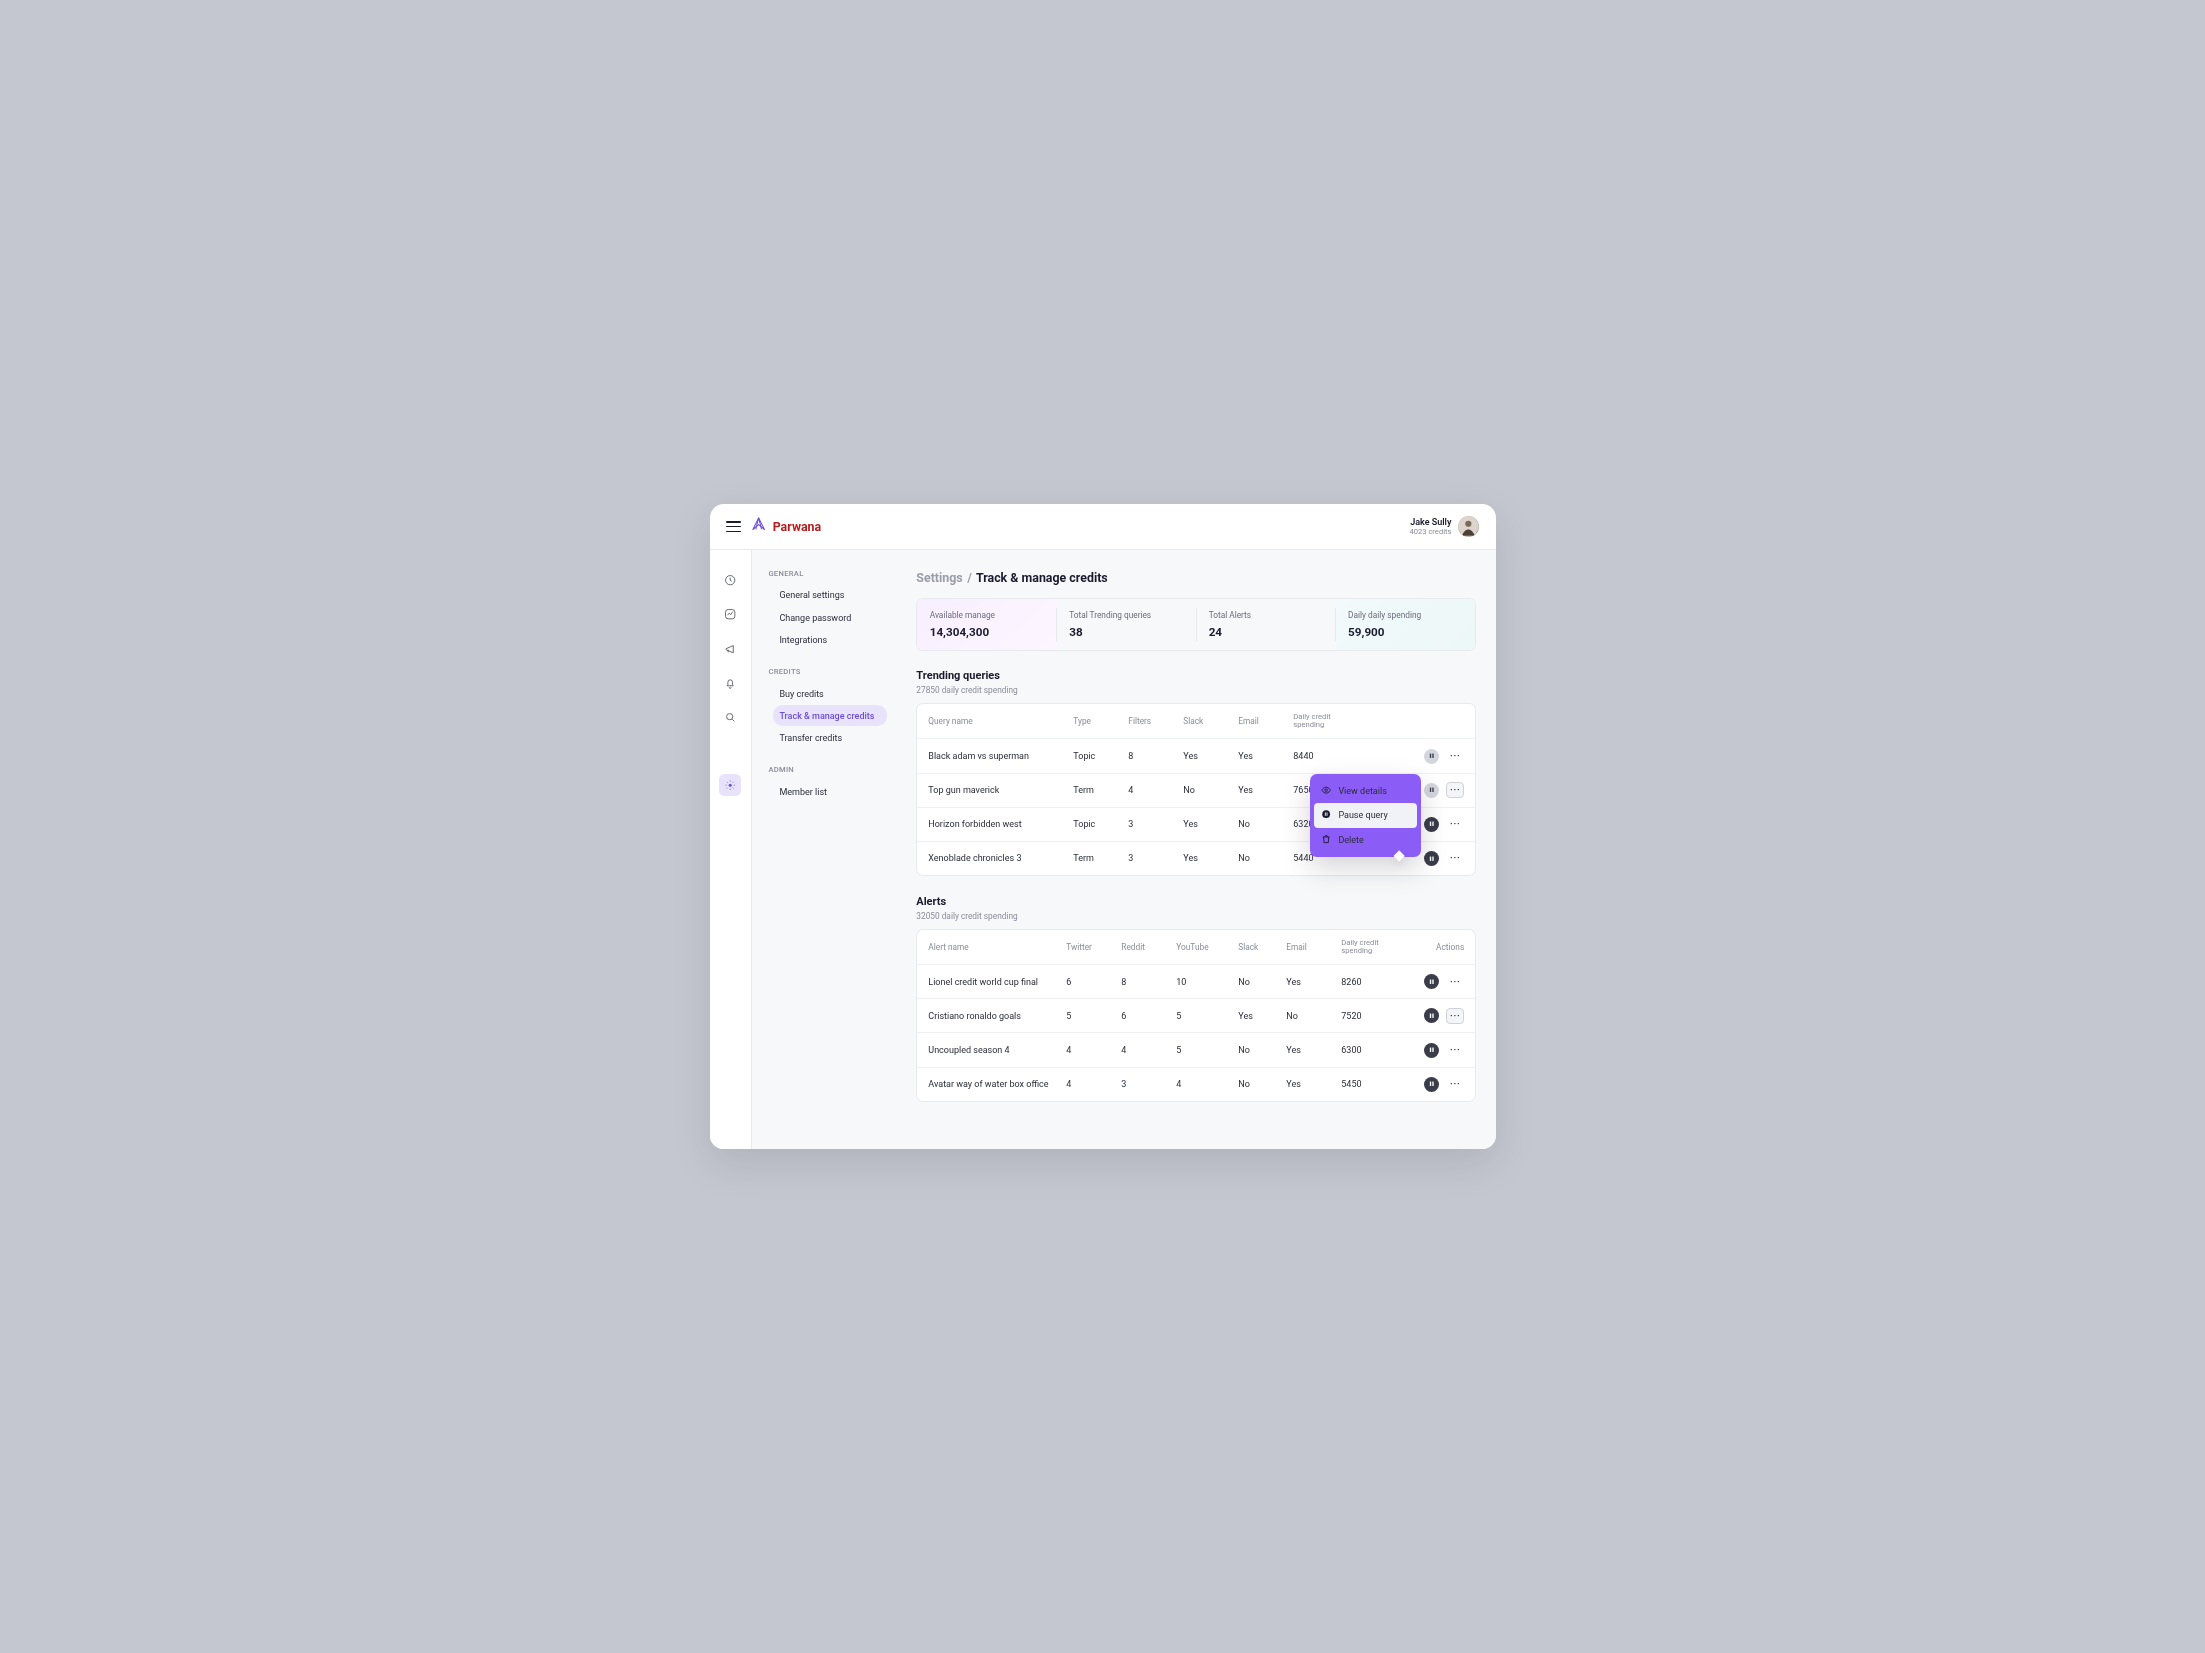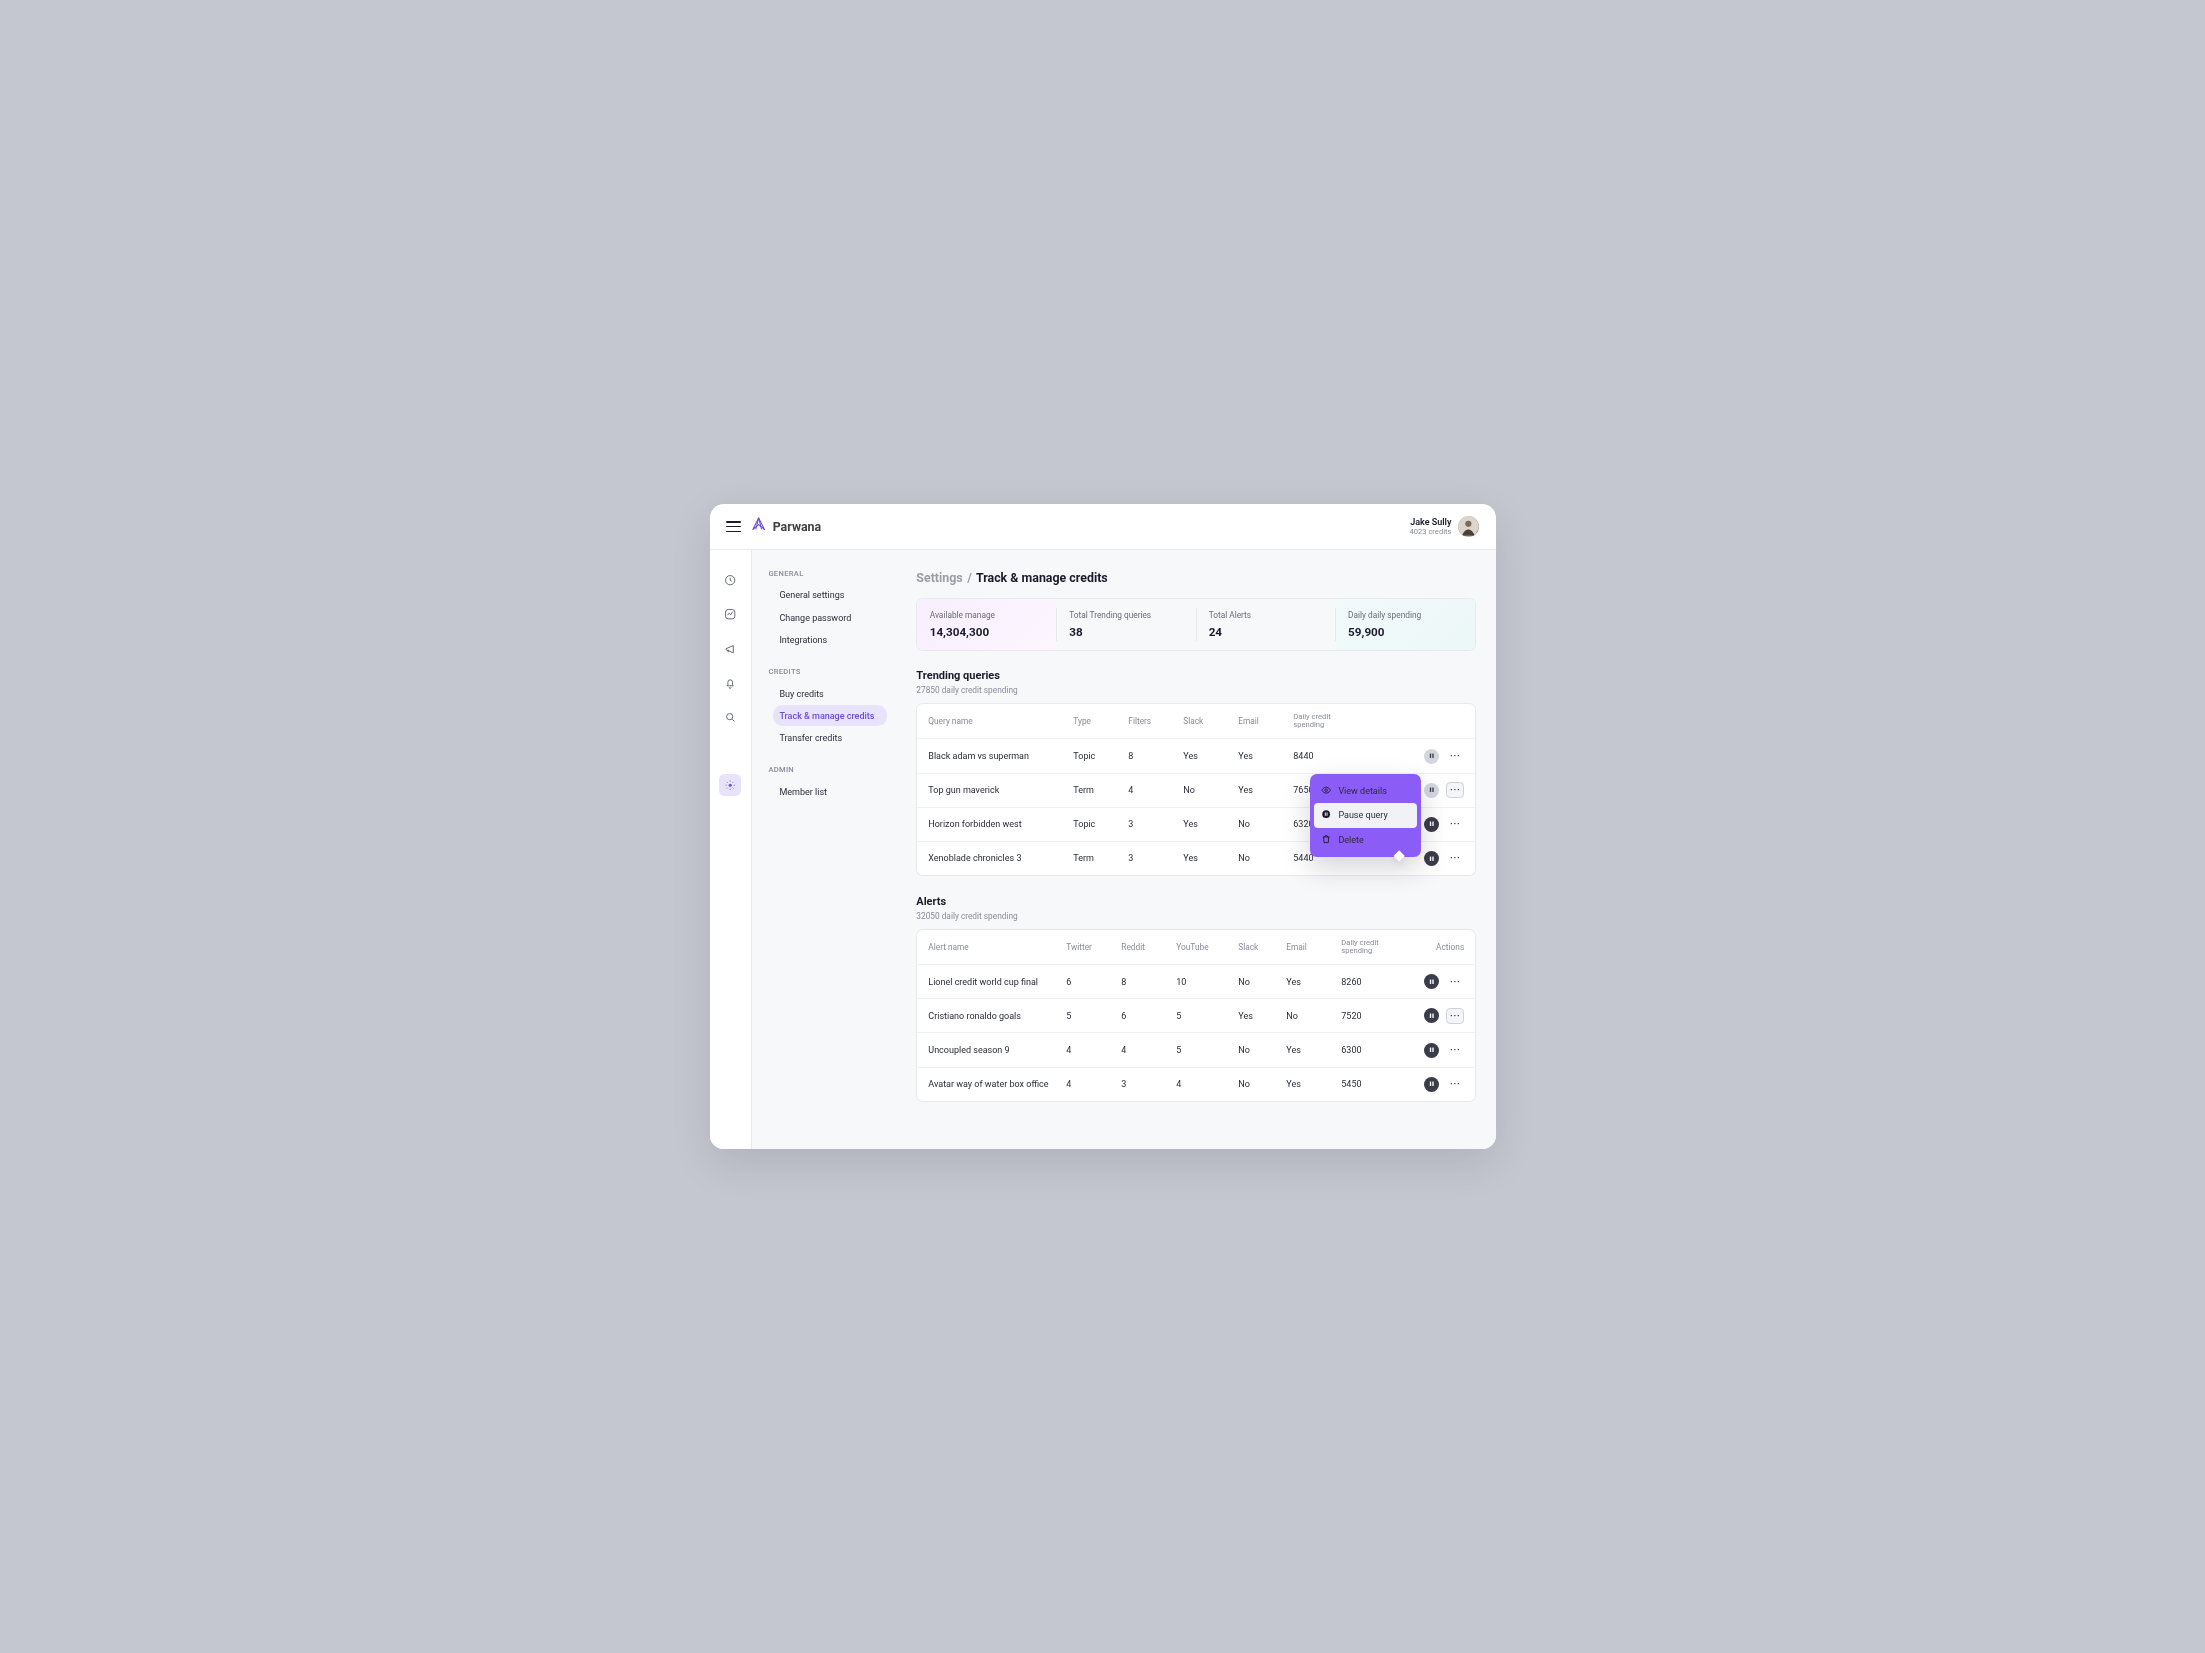--- a/index.html
+++ b/index.html
@@ -28,21 +28,21 @@
     }
     .header-left {
       display: flex;
       align-items: center;
       gap: 8.3px;
     }
     .hamburger { width: 15px; cursor: pointer; }
     .hamburger div { height: 1.4px; background: #1a1a2e; margin: 3.4px 0; border-radius: 1.4px; }
     .logo { display:flex; align-items:center; gap:4.1px; }
     .logo-mark svg { width: 19.3px; height: 19.3px; }
-    .brand-name { font-weight: 700; font-size: 12.4px; color: #404040; }
+    .brand-name { font-weight: 700; font-size: 12.4px; color: #b91c1c; }
     .header-right { display:flex; align-items:center; gap:6.9px; }
     .user-meta { text-align: right; }
     .user-name { font-size: 9px; font-weight: 600; color: #1a1a2e; }
     .user-credits { font-size: 7.6px; color: #8a8c99; }
     .avatar { width: 20.7px; height: 20.7px; border-radius: 50%; background: linear-gradient(135deg,#d4c5b9,#8a7968); display:flex; align-items:center; justify-content:center; overflow:hidden; }
     .avatar svg { width:100%; height:100%; }
 
     .body { display: flex; background:#f7f8fa;justify-content:center; }
     .iconbar {
       width: 45px;
@@ -477,21 +477,21 @@
         <div class="pill-icon">
           <svg width="5.5" height="5.5" viewBox="0 0 10 10">
                     <rect x="1.5" y="1" width="2.5" height="8" fill="currentColor"></rect>
                     <rect x="6" y="1" width="2.5" height="8" fill="currentColor"></rect>
                   </svg>
         </div>
         <div class="more-btn boxed">···</div>
       </div>
             </div>
             <div class="row">
-      <div>Uncoupled season 9</div>
+      <div>Uncoupled season 4</div>
       <div>4</div>
       <div>4</div>
       <div>5</div>
       <div>No</div>
       <div>Yes</div>
       <div>6300</div>
       <div class="actions-cell">
         <div class="pill-icon">
           <svg width="5.5" height="5.5" viewBox="0 0 10 10">
                     <rect x="1.5" y="1" width="2.5" height="8" fill="currentColor"></rect>

